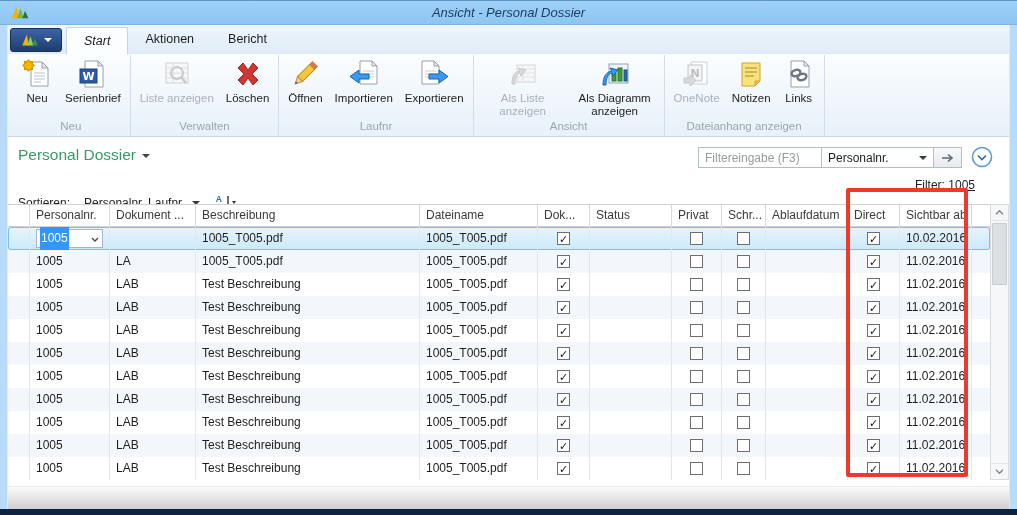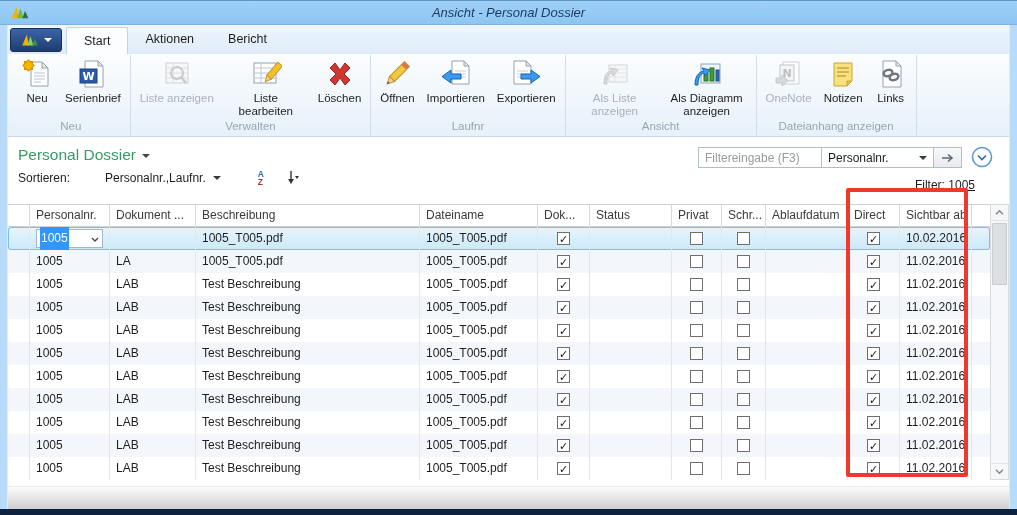--- a/index.html
+++ b/index.html
@@ -17,21 +17,21 @@
   
   .tabrow { position:absolute; left:0; top:25px; width:1017px; height:29px;
     background:linear-gradient(#eef5fc,#dfecf8); }
   .appmenu { position:absolute; left:10px; top:3px; width:52px; height:24px; border-radius:3px;
     background:linear-gradient(#3c64aa,#1e3c6e); border:1px solid #16305a;
     display:flex; align-items:center; justify-content:center; gap:4px; }
   .appmenu svg { width:20px; height:14px; }
   .appmenu .caret { width:0; height:0; border-left:4px solid transparent; border-right:4px solid transparent; border-top:4px solid #fff; }
   .tabs { position:absolute; left:66px; top:0; height:29px; display:flex; }
   .tab { padding:0 17px; line-height:28px; font-size:12.5px; color:#1e1e1e; }
-  .tab.active { background:#fbfdfe; border:1px solid #c6d3e0; border-bottom:none; border-radius:2px 2px 0 0; margin-top:2px; line-height:26px; }
+  .tab.active { background:#fbfdfe; border:1px solid #c6d3e0; border-bottom:none; border-radius:2px 2px 0 0; margin-top:2px; line-height:26px;font-style:italic; }
 
   
   .ribbon { position:absolute; left:8px; top:54px; width:1001px; height:83px;
     background:linear-gradient(#fbfdfe,#e7f1fa); border-bottom:1px solid #cdd9e5;
     display:flex; padding:1px 4px 0 4px; }
   .rgroup { display:flex; flex-direction:column; border-right:1px solid #d2dde8; padding:0 3px; }
   .rbtns { display:flex; flex:1; align-items:flex-start; }
   .rbtn { display:flex; flex-direction:column; align-items:center; padding:3px 6px 0 6px; min-width:42px; max-width:92px; cursor:default; }
   .ricon { width:32px; height:32px; display:block; }
   .ricon svg { width:32px; height:32px; }
@@ -55,21 +55,21 @@
     font-family:inherit; font-size:12px; color:#333; padding:0 6px; }
   .filter-input::placeholder { color:#9a9a9a; }
   .filter-dd { position:absolute; left:814px; top:10px; width:112px; height:21px; border:1px solid #b4bcc4; border-left:none; background:#fff;
     display:flex; align-items:center; padding:0 6px; }
   .filter-dd .lbl { flex:1; }
   .filter-dd .caret { width:0; height:0; border-left:4px solid transparent; border-right:4px solid transparent; border-top:4px solid #3a3a3a; }
   .filter-go { position:absolute; left:926px; top:10px; width:28px; height:21px; border:1px solid #b4bcc4; border-left:none;
     background:linear-gradient(#f8f9fa,#e8ebee); display:flex; align-items:center; justify-content:center; }
   .expander { position:absolute; left:963px; top:9px; width:22px; height:22px; }
 
-  .sortrow { position:absolute; left:10px; top:32px; height:17px; display:flex; align-items:center; gap:23px; }
+  .sortrow { position:absolute; left:10px; top:57px; height:17px; display:flex; align-items:center; gap:2px; }
   .sort-dd { display:flex; align-items:center; gap:7px; margin-left:12px; }
   .sort-dd .caret { width:0; height:0; border-left:4px solid transparent; border-right:4px solid transparent; border-top:4px solid #3a3a3a; }
   .az { display:inline-flex; flex-direction:column; font-size:8.5px; font-weight:bold; line-height:8px; margin-left:14px; }
   .az .a { color:#2e6db5; } .az .z { color:#a33e3e; }
   .filter-info { position:absolute; right:34px; top:41px; color:#1e1e1e;text-decoration:underline; }
 
   
   .grid-cols { display:grid; grid-template-columns:22px 80px 86px 224px 118px 52px 82px 50px 44px 82px 52px 72px minmax(0,1fr); }
   .thead { position:absolute; left:0; top:67px; width:982px; height:23px; border-top:1px solid #cdd2d8; border-bottom:1px solid #cdd2d8; background:#fff; }
   .th { line-height:21px; padding:0 6px; color:#3b3b3b; border-right:1px solid #d6dade; white-space:nowrap; overflow:hidden; }
@@ -180,38 +180,20 @@
                 </g>
                 <circle cx="16" cy="15" r="6" fill="none" stroke="#9aa4ad" stroke-width="2"></circle>
                 <line x1="20" y1="19" x2="25" y2="25" stroke="#9aa4ad" stroke-width="2.5"></line>
               </svg>
           </span>
           <span class="rlabel">Liste anzeigen</span>
         </div>
         <div class="rbtn">
           <span class="ricon">
             <svg viewBox="0 0 32 32">
-                <rect x="4" y="5" width="22" height="20" fill="#fff" stroke="#93a1ae"></rect>
-                <g stroke="#b9c8d6">
-                  <line x1="4" y1="10" x2="26" y2="10"></line>
-                  <line x1="4" y1="15" x2="26" y2="15"></line>
-                  <line x1="4" y1="20" x2="26" y2="20"></line>
-                  <line x1="11" y1="5" x2="11" y2="25"></line>
-                </g>
-                <g transform="rotate(40 22 15)">
-                  <rect x="19.5" y="3" width="6" height="17" fill="#f2c12e" stroke="#c79a1d"></rect>
-                  <polygon points="19.5,20 25.5,20 22.5,26" fill="#f0cfa0" stroke="#c79a1d"></polygon>
-                </g>
-              </svg>
-          </span>
-          <span class="rlabel">Liste bearbeiten</span>
-        </div>
-        <div class="rbtn">
-          <span class="ricon">
-            <svg viewBox="0 0 32 32">
                 <path d="M6 10l5-5 5 7 5-7 5 5-6 6 6 6-5 5-5-7-5 7-5-5 6-6z" fill="#cf3732" stroke="#9e221e"></path>
               </svg>
           </span>
           <span class="rlabel">Löschen</span>
         </div>
       </div>
       <div class="rgroup-label">Verwalten</div>
     </div>
 
     <div class="rgroup">

